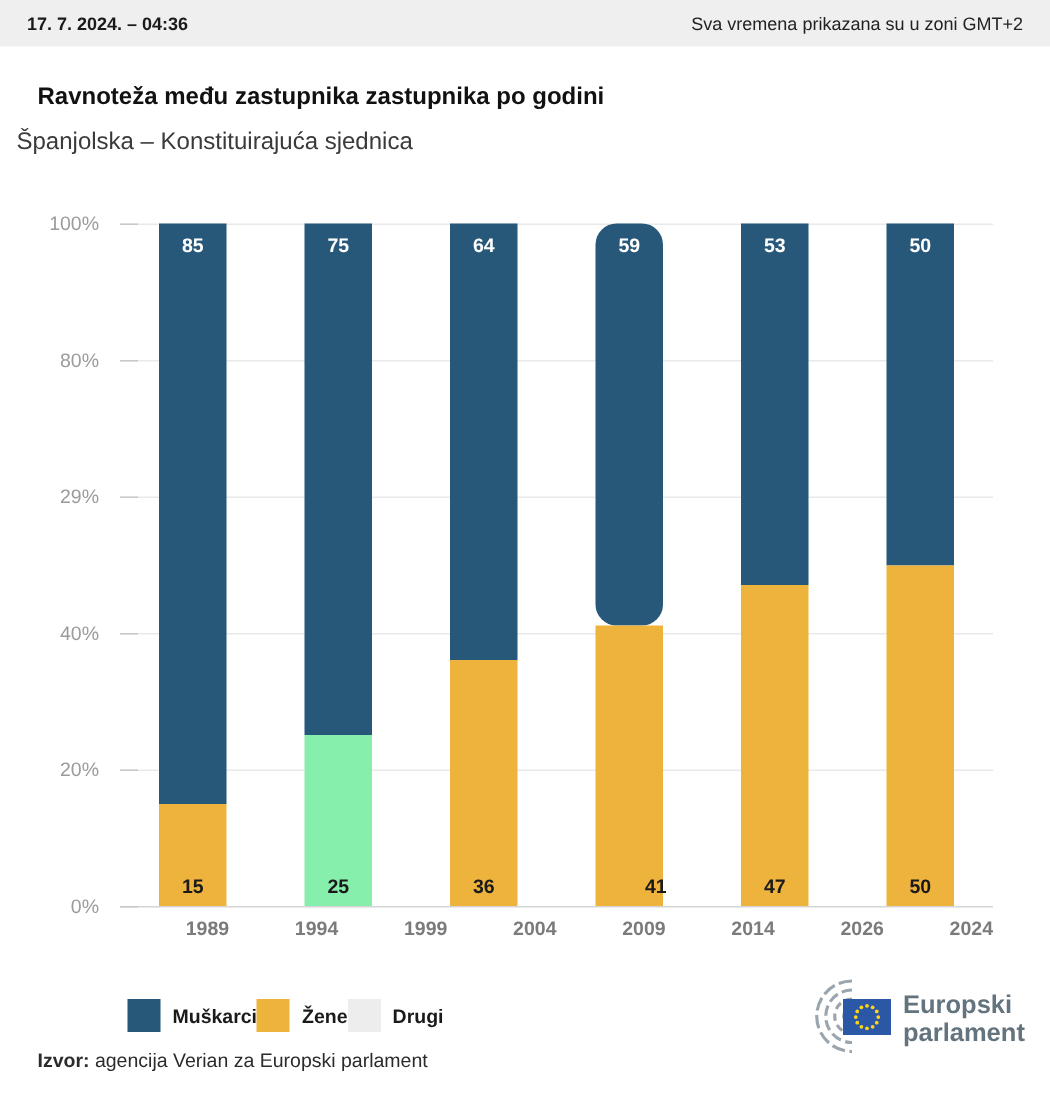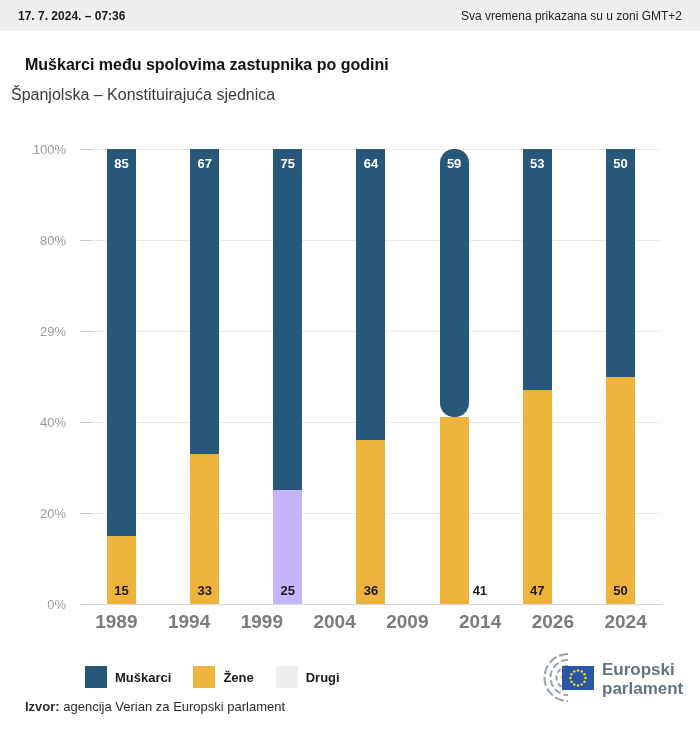--- a/index.html
+++ b/index.html
@@ -19,52 +19,52 @@
 
   
   .plot { position:absolute; left:80px; top:149px; width:582px; height:455px; }
   .gridline { position:absolute; left:0; width:100%; height:1px; background:#e9e9e9; z-index:0; }
   .gridline.zero { background:#d5d5d5; }
   .gridline::before { content:""; position:absolute; left:0; top:0; width:12px; height:1px; background:#c8c8c8; }
   .yaxis { position:absolute; left:0; top:149px; width:72px; height:455px; }
   .ytick { position:absolute; right:6px; transform:translateY(-50%); font-size:13px; color:#9b9b9b; white-space:nowrap; }
   .bars { position:absolute; left:0; top:0; width:100%; height:100%; display:flex; z-index:1; }
   .bar-slot { flex:1; display:flex; justify-content:center; align-items:flex-end; height:100%; }
-  .bar { width:29px; height:100%; display:flex; flex-direction:column;text-decoration:underline; }
+  .bar { width:45px; height:100%; display:flex; flex-direction:column;text-decoration:underline; }
   .seg { position:relative; width:100%; }
   .seg-label { position:absolute; left:0; width:100%; text-align:center; font-size:13px; font-weight:bold; }
   .seg-label.top { top:7px; }
   .seg-label.bottom { bottom:6px; }
   .xlabels { position:absolute; left:80px; top:611px; width:582px; display:flex; }
-  .xtick { flex:1; text-align:center; font-size:19px; font-weight:bold; color:#7b7b7b; }
-
-  
-  .legend { position:absolute; left:85px; top:666px; display:flex; align-items:center; gap:22px; }
+  .xtick { flex:1; text-align:right; font-size:13px; font-weight:bold; color:#7b7b7b; }
+
+  
+  .legend { position:absolute; left:85px; top:666px; display:flex; align-items:center; }
   .legend-item { display:flex; align-items:center; gap:8px; }
   .legend-swatch { width:22px; height:22px; }
   .legend-label { font-size:13px; font-weight:bold; color:#1a1a1a; }
 
   
   .source { position:absolute; left:25px; top:699px; font-size:13px; color:#2b2b2b; }
   .source .lbl { font-weight:bold; }
 
   
   .logo { position:absolute; left:527px; top:650px; width:165px; height:55px; }
 </style>
 </head>
 <body>
 
 <div class="page">
 
   <div class="topbar">
-    <span class="dt">17. 7. 2024. – 07:36</span>
+    <span class="dt">17. 7. 2024. – 04:36</span>
     <span class="tz">Sva vremena prikazana su u zoni GMT+2</span>
   </div>
 
-  <div class="title">Muškarci među spolovima zastupnika po godini</div>
+  <div class="title">Ravnoteža među zastupnika zastupnika po godini</div>
   <div class="subtitle">Španjolska – Konstituirajuća sjednica</div>
 
   <div class="yaxis">
       <div class="ytick" style="top: 455px;">0%</div>
       <div class="ytick" style="top: 364px;">20%</div>
       <div class="ytick" style="top: 273px;">40%</div>
       <div class="ytick" style="top: 182px;">29%</div>
       <div class="ytick" style="top: 91px;">80%</div>
       <div class="ytick" style="top: 0px;">100%</div>
     </div>
@@ -82,34 +82,24 @@
             <div class="seg" style="height: 85%; background: rgb(39, 88, 122);">
               <div class="seg-label top" style="color: rgb(255, 255, 255);">85</div>
             </div>
             <div class="seg" style="height: 15%; background: rgb(238, 179, 61);">
               <div class="seg-label bottom" style="color: rgb(26, 26, 26);">15</div>
             </div>
           </div>
         </div>
         <div class="bar-slot">
           <div class="bar">
-            <div class="seg" style="height: 67%; background: rgb(39, 88, 122);">
-              <div class="seg-label top" style="color: rgb(255, 255, 255);">67</div>
-            </div>
-            <div class="seg" style="height: 33%; background: rgb(238, 179, 61);">
-              <div class="seg-label bottom" style="color: rgb(26, 26, 26);">33</div>
-            </div>
-          </div>
-        </div>
-        <div class="bar-slot">
-          <div class="bar">
             <div class="seg" style="height: 75%; background: rgb(39, 88, 122);">
               <div class="seg-label top" style="color: rgb(255, 255, 255);">75</div>
             </div>
-            <div class="seg" style="height: 25%; background: #c4b5fd;">
+            <div class="seg" style="height: 25%; background: #86efac;">
               <div class="seg-label bottom" style="color: rgb(26, 26, 26);">25</div>
             </div>
           </div>
         </div>
         <div class="bar-slot">
           <div class="bar">
             <div class="seg" style="height: 64%; background: rgb(39, 88, 122);">
               <div class="seg-label top" style="color: rgb(255, 255, 255);">64</div>
             </div>
             <div class="seg" style="height: 36%; background: rgb(238, 179, 61);">

